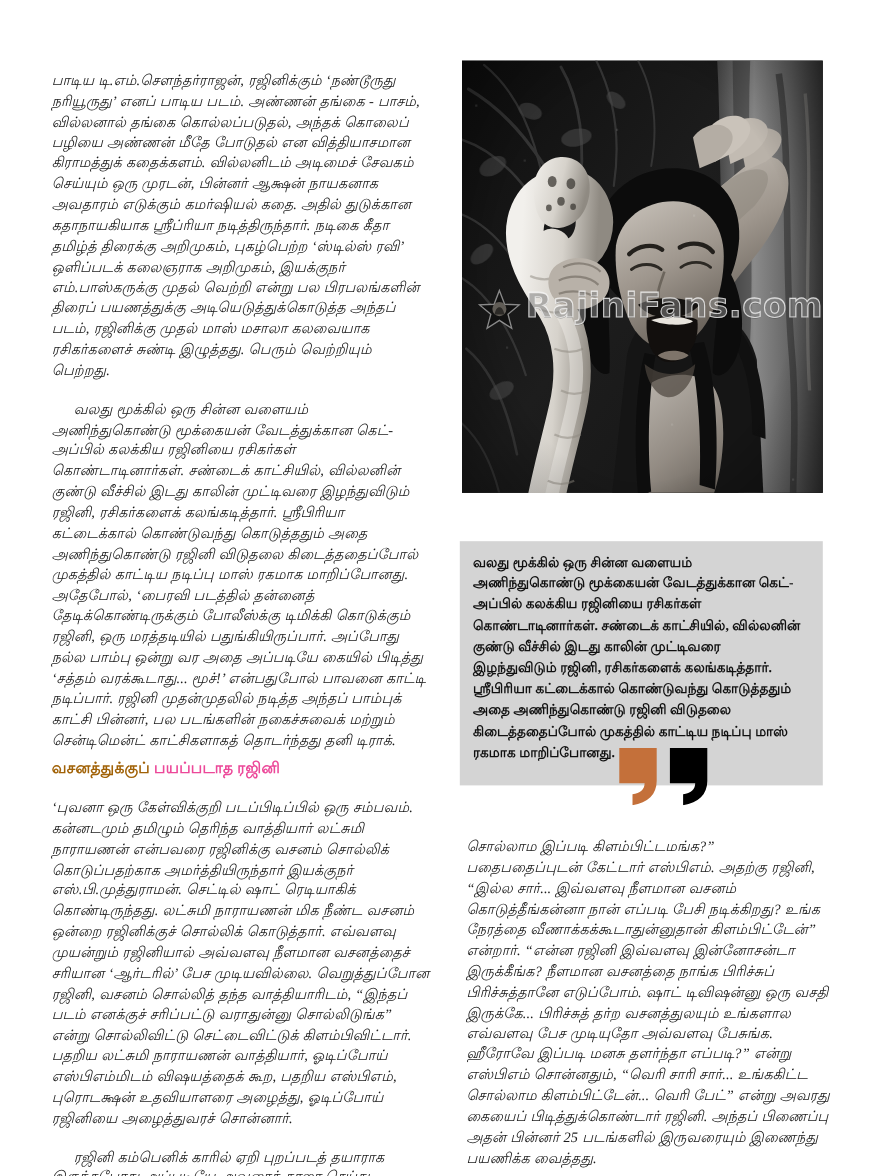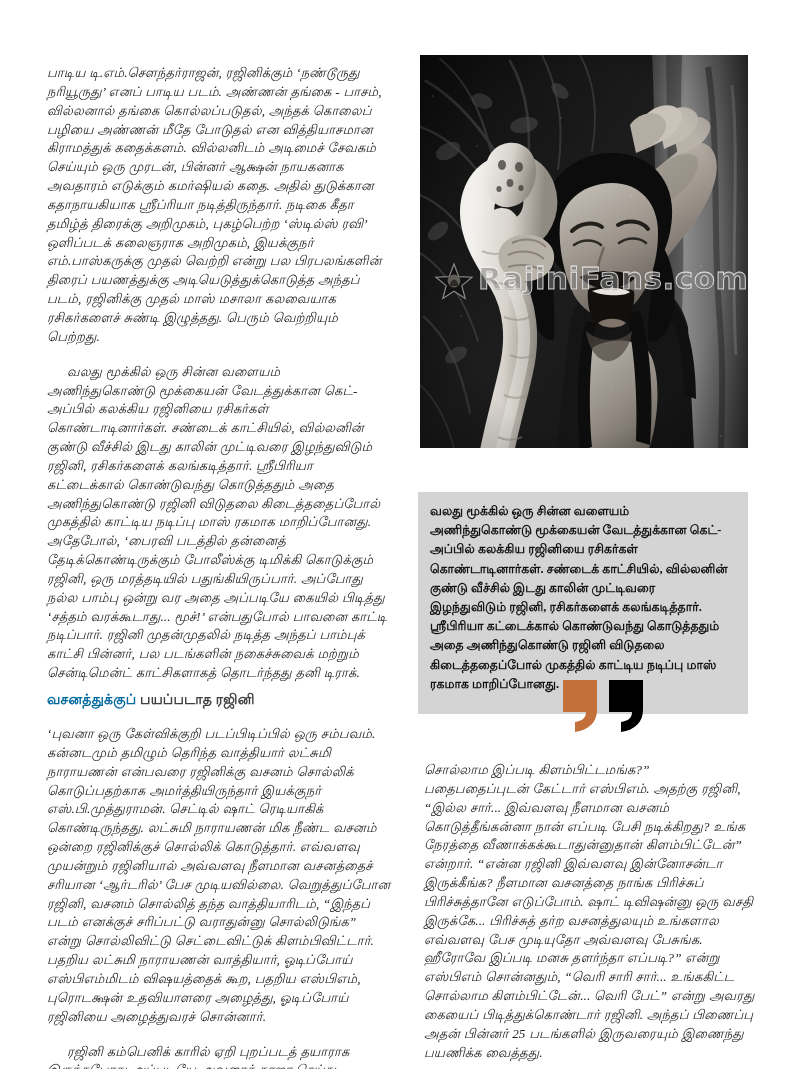--- a/index.html
+++ b/index.html
@@ -53,22 +53,22 @@
 
   
   .subhead {
     margin: 7px 0 3px 0;
     font-style: normal;
     font-weight: bold;
     font-size: 14px;
     line-height: 19px;
     letter-spacing: 0.2px;
   }
-  .subhead .sh-dark { color: #0369a1; }
-  .subhead .sh-accent { color: #404040; }
+  .subhead .sh-dark { color: #a16207; }
+  .subhead .sh-accent { color: #ec4899; }
 
   
   .photo-wrap {
     position: absolute;
     left: 420px;
     top: 55px;
     width: 328px;
     height: 393px;
     overflow: hidden;
     background: #1a1a1a;

